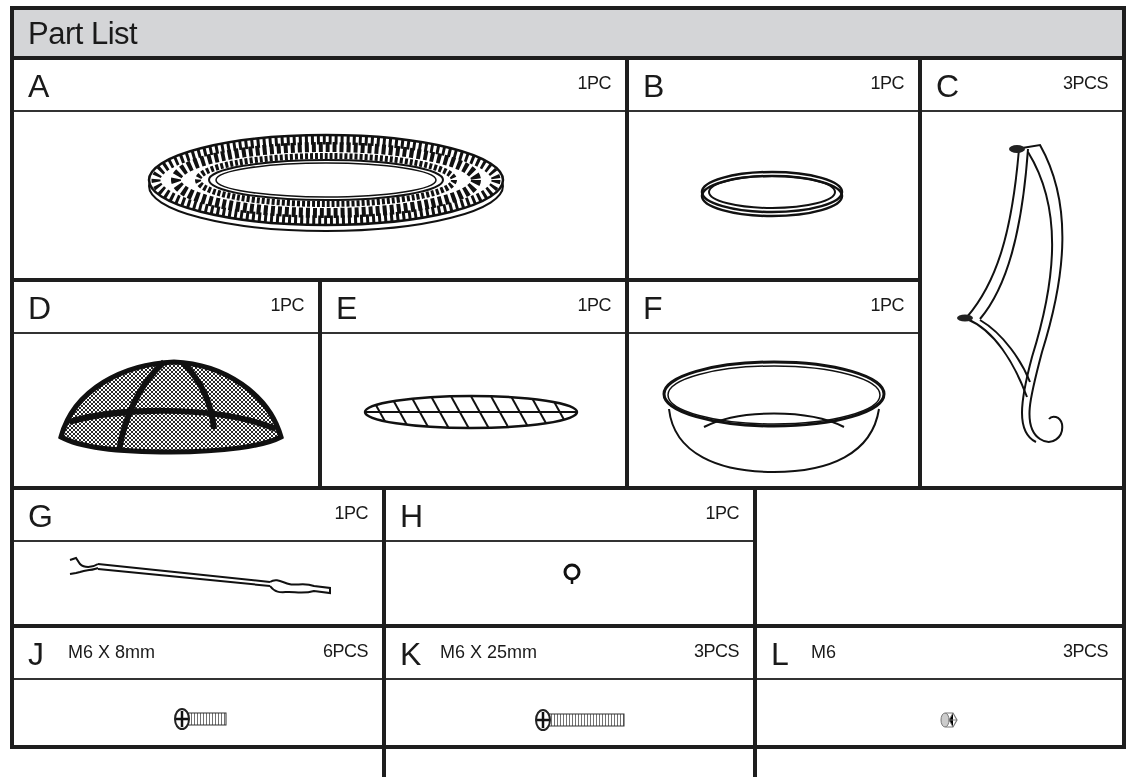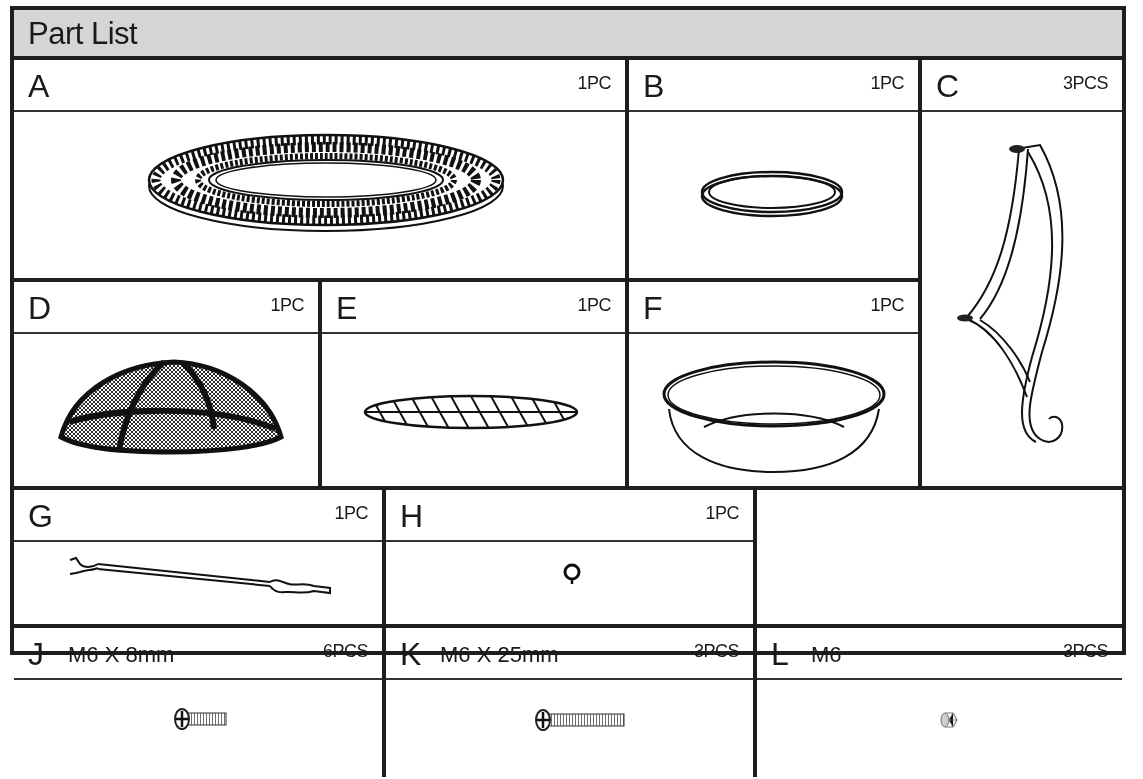--- a/index.html
+++ b/index.html
@@ -1,27 +1,27 @@
 <!DOCTYPE html>
 <html><head>
 <meta charset="utf-8">
 <style>
   html, body { margin: 0; padding: 0; background: #ffffff; }
   body { width: 1143px; height: 779px; position: relative; overflow: hidden;
          font-family: "Liberation Sans", "DejaVu Sans", sans-serif; color: #1a1a1a; }
-  .frame { position: absolute; left: 10px; top: 6px; width: 1116px; height: 649px;
+  .frame { position: absolute; left: 10px; top: 6px; width: 1116px; height: 743px;
            border: 4px solid #1e1e1e; box-sizing: border-box; }
   .title-bar { position: absolute; left: 0; top: 0; right: 0; height: 50px; background: #d4d5d7;
                border-bottom: 4px solid #1e1e1e; box-sizing: border-box; }
   .title-bar span { position: absolute; left: 14px; top: 6px; font-size: 31px; letter-spacing: -0.5px; }
   .cell { position: absolute; box-sizing: border-box; }
   .cell .hdr { position: absolute; left: 0; right: 0; top: 0; height: 52px;
                border-bottom: 2px solid #333; box-sizing: border-box; }
   .letter { position: absolute; left: 14px; top: 8px; font-size: 32px; font-weight: 300; }
-  .spec { position: absolute; left: 54px; top: 14px; font-size: 22px; }
+  .spec { position: absolute; left: 54px; top: 14px; font-size: 18px; }
   .qty { position: absolute; right: 14px; top: 13px; font-size: 18px; letter-spacing: -0.5px; }
   .img { position: absolute; left: 0; right: 0; top: 52px; bottom: 0; }
   .img svg { position: absolute; left: 0; top: 0; width: 100%; height: 100%; }
   .vline { position: absolute; width: 4px; background: #1e1e1e; }
   .hline { position: absolute; height: 4px; background: #1e1e1e; }
 </style>
 </head>
 <body>
 
 <div class="frame">

